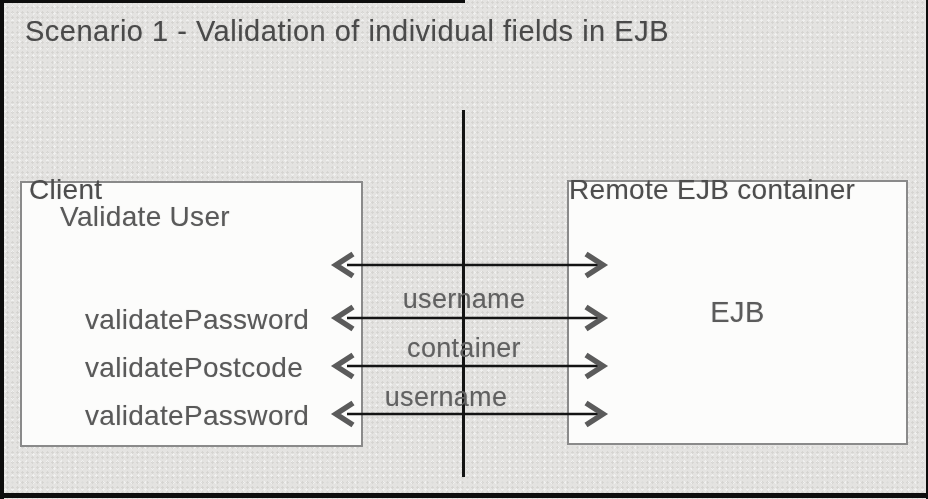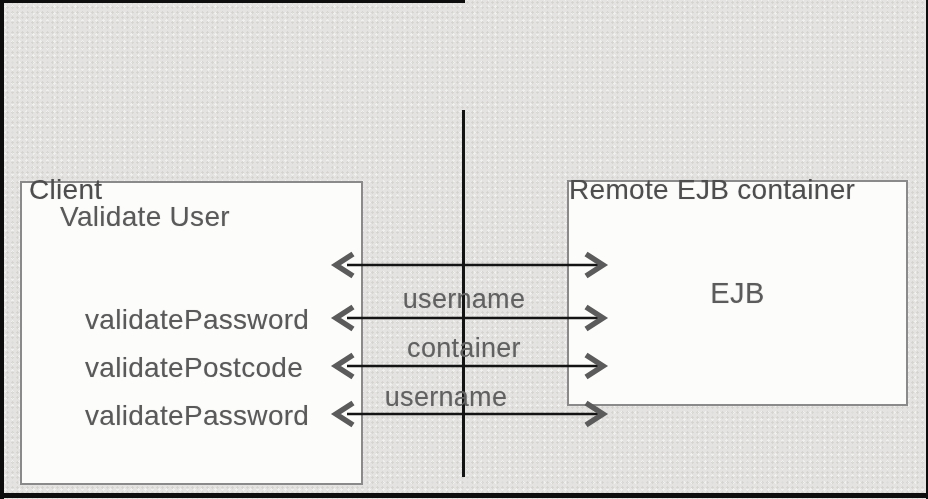--- a/index.html
+++ b/index.html
@@ -40,22 +40,22 @@
   .area-label.client{left:29px;}
   .area-label.server{left:569px;}
 
   .box{
     position:absolute;
     background:#fcfcfb;
     border:2px solid #8a8a8a;
     box-sizing:border-box;
     z-index:1;
   }
-  .box.client-box{left:20px;top:181px;width:343px;height:304px;}
-  .box.server-box{left:567px;top:180px;width:341px;height:226px;
+  .box.client-box{left:20px;top:181px;width:343px;height:266px;}
+  .box.server-box{left:567px;top:180px;width:341px;height:265px;
     display:flex;align-items:center;justify-content:center;}
 
   .box-text{
     position:absolute;
     font-size:28px;color:#595959;letter-spacing:.3px;
     line-height:34px;white-space:nowrap;
     text-shadow:0 0 1px rgba(95,95,95,.35);
   }
   .bt-title{left:38px;top:17px;}
   .bt-m0{left:63px;top:68px;}
@@ -85,20 +85,21 @@
 </head>
 <body>
 
 <div class="page">
 
   <div class="edge left"></div>
   <div class="edge top"></div>
   <div class="edge bottom"></div>
   <div class="edge right"></div>
 
+  <div class="title">Scenario 1 - Validation of individual fields in EJB</div>
 
   <div class="area-label client">Client</div>
   <div class="area-label server">Remote EJB container</div>
 
   <div class="box client-box">
     <div class="box-text bt-title">Validate User</div>
     <div class="box-text bt-m2">validatePostcode</div>
     <div class="box-text bt-m1">validatePassword</div>
     <div class="box-text bt-m3">validatePassword</div>
   </div>

